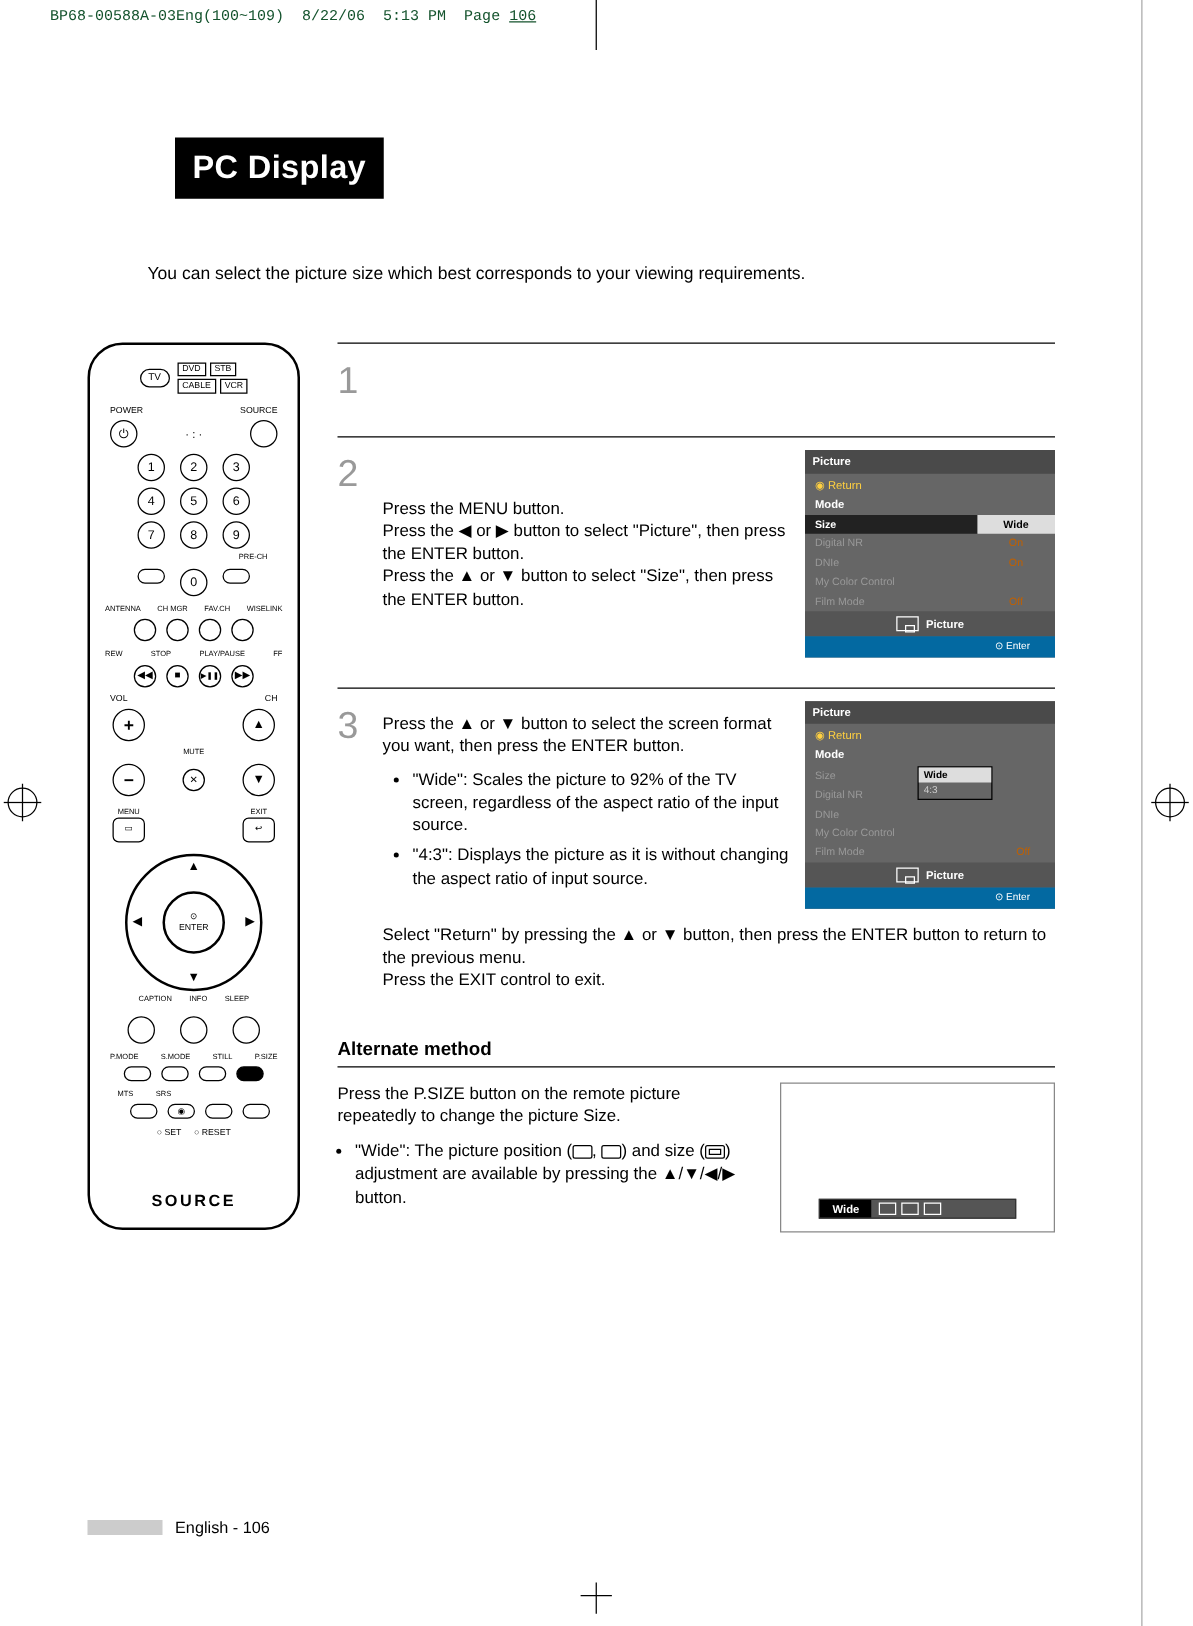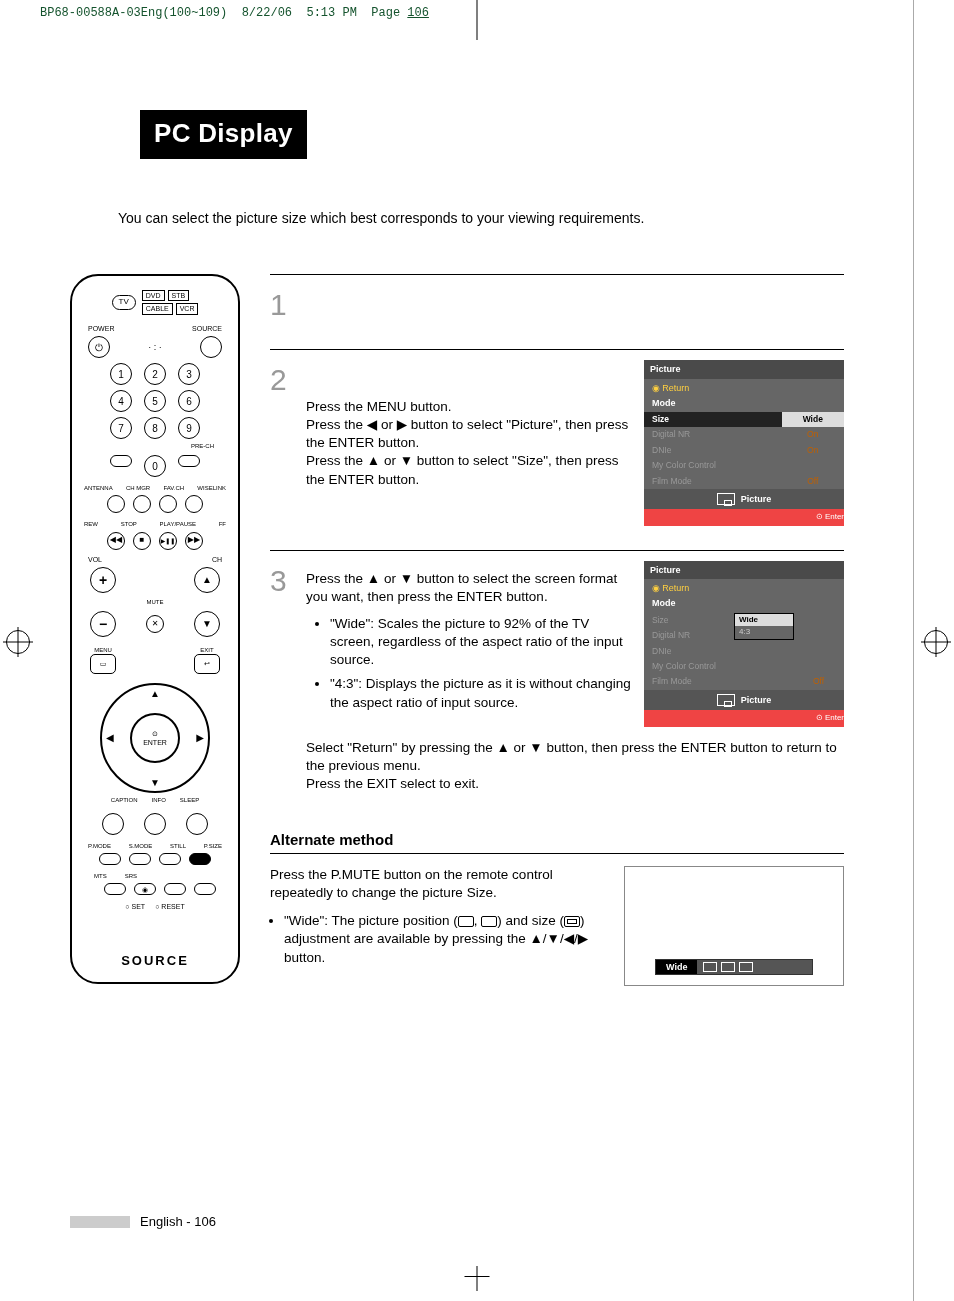--- a/index.html
+++ b/index.html
@@ -168,21 +168,21 @@
   .osd .modelbl{color:#fff;font-weight:bold;padding:0 8px 3px;}
   .osd table{width:100%;border-collapse:collapse;font-size:8.5px;}
   .osd td{padding:2px 8px;color:#999;}
   .osd tr.hi td{background:#222;color:#fff;font-weight:bold;}
   .osd tr.hi td:last-child{background:#ddd;color:#000;text-align:center;}
   .osd td:last-child{text-align:center;}
   .osd .val-on{color:#c06000;}
   .osd .tab{background:#555;padding:4px 0;display:flex;justify-content:center;align-items:center;gap:6px;color:#fff;font-weight:bold;}
   .osd .tab .ico{width:18px;height:12px;border:1px solid #fff;display:inline-block;position:relative;}
   .osd .tab .ico::after{content:"";position:absolute;right:2px;bottom:-2px;width:6px;height:4px;border:1px solid #fff;}
-  .osd .enter{background:#ef4444;text-align:right;padding:3px 0;color:#fff;font-size:8px;}
+  .osd .enter{background:#0369a1;text-align:right;padding:3px 20px;color:#fff;font-size:8px;}
   .osd .popup{position:relative;}
   .osd .dropdown{position:absolute;left:90px;top:0;width:60px;border:1px solid #000;font-size:8px;background:#666;}
   .osd .dropdown div{padding:1px 4px;color:#ccc;}
   .osd .dropdown .sel{background:#ddd;color:#000;font-weight:bold;}
 
   ul.bullets { margin: 8px 0 0 24px; }
   ul.bullets li { margin-bottom:6px; }
 
   .return-text { margin-top:12px; }
 
@@ -471,30 +471,30 @@
               </div>
               <div class="tab">
                   <span class="ico"></span>
                   <span>Picture</span>
                 </div>
               <div class="enter"><span>⊙</span> <span>Enter</span></div>
             </div>
           </div>
           <div class="return-text">
             <div><span>Select "Return" by pressing the </span><span>▲</span><span> or </span><span>▼</span><span> button, then press the ENTER button to return to the previous menu.</span></div>
-            <div>Press the EXIT select to exit.</div>
+            <div>Press the EXIT control to exit.</div>
           </div>
         </div>
       </div>
 
       <div class="alt-section">
         <div class="alt-head">Alternate method</div>
         <div class="alt-row">
           <div class="alt-text">
-            <div style="margin-bottom:10px;">Press the P.MUTE button on the remote control repeatedly to change the picture Size.</div>
+            <div style="margin-bottom:10px;">Press the P.SIZE button on the remote picture repeatedly to change the picture Size.</div>
             <ul class="bullets" style="margin-left:14px;">
               <li>
                 <span>"Wide": The picture position (</span><span class="inline-icon"></span><span>, </span><span class="inline-icon"></span><span>) and size (</span><span class="inline-icon sz"></span><span>) adjustment are available by pressing the </span><span>▲/▼/◀/▶</span><span> button.</span>
               </li>
             </ul>
           </div>
           <div class="alt-pic">
             <div class="bar">
               <span class="wide">Wide</span>
               <span class="icons">

